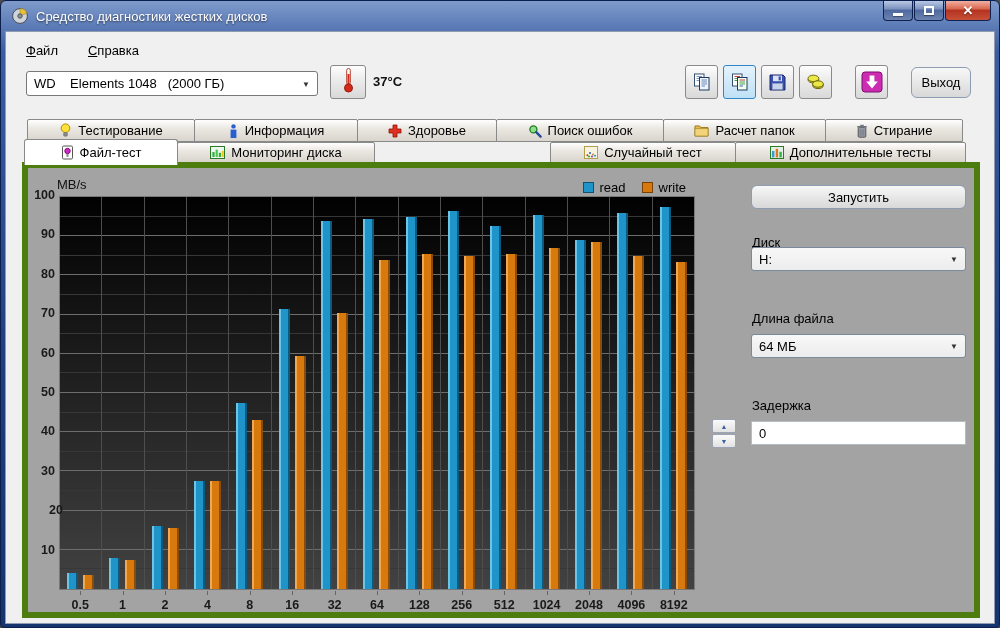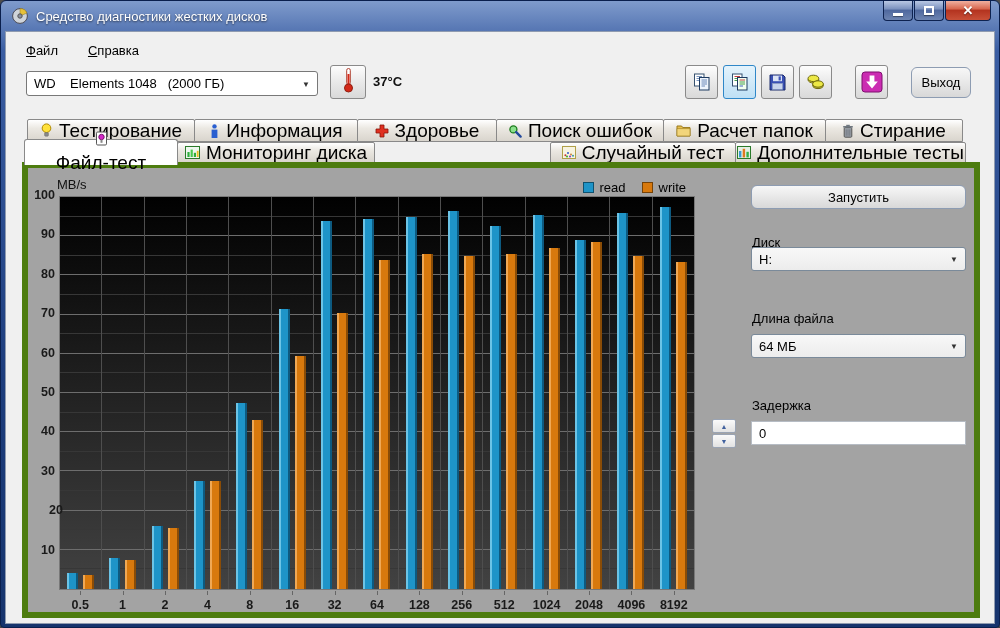--- a/index.html
+++ b/index.html
@@ -60,26 +60,26 @@
   #exit-btn { position:absolute; left:905px; top:35px; width:60px; height:31px; font-size:13px; color:#000; }
 
   
   .tabrow { position:absolute; display:flex; }
   #tabrow1 { left:21px; top:87px; height:23px; }
   #tabrow2 { left:18px; top:110px; height:21px; }
   .tab {
     display:flex; align-items:center; justify-content:center; gap:6px;
     border:1px solid #898989; border-radius:2px 2px 0 0;
     background:linear-gradient(180deg,#ffffff,#ebe8e2 40%,#d9d5cd);
-    font-size:19px; color:#000; cursor:default; height:100%;
+    font-size:13px; color:#000; cursor:default; height:100%;
   }
   .tab + .tab { margin-left:-1px; }
   .tab.active {
     position:relative; z-index:6; background:#fff; border-bottom:none;
-    height:26px; margin-top:-3px; border-radius:3px 3px 0 0;flex-direction:column;
+    height:26px; margin-top:-3px; border-radius:3px 3px 0 0;
   }
   .ticon { display:inline-flex; align-items:center; }
 
   
   .page { position:absolute; left:16px; top:130px; width:958px; height:456px; background:#a3a3a3; border:6px solid #4d7c0f; z-index:2; }
 
   
   #ylabel-unit { position:absolute; left:29px; top:9px; font-size:13px; color:#111; }
   #legend { position:absolute; top:12px; right:288px; display:flex; gap:16px; align-items:center; }
   .legend-item { display:flex; align-items:center; gap:6px; font-size:13px; color:#000; }

